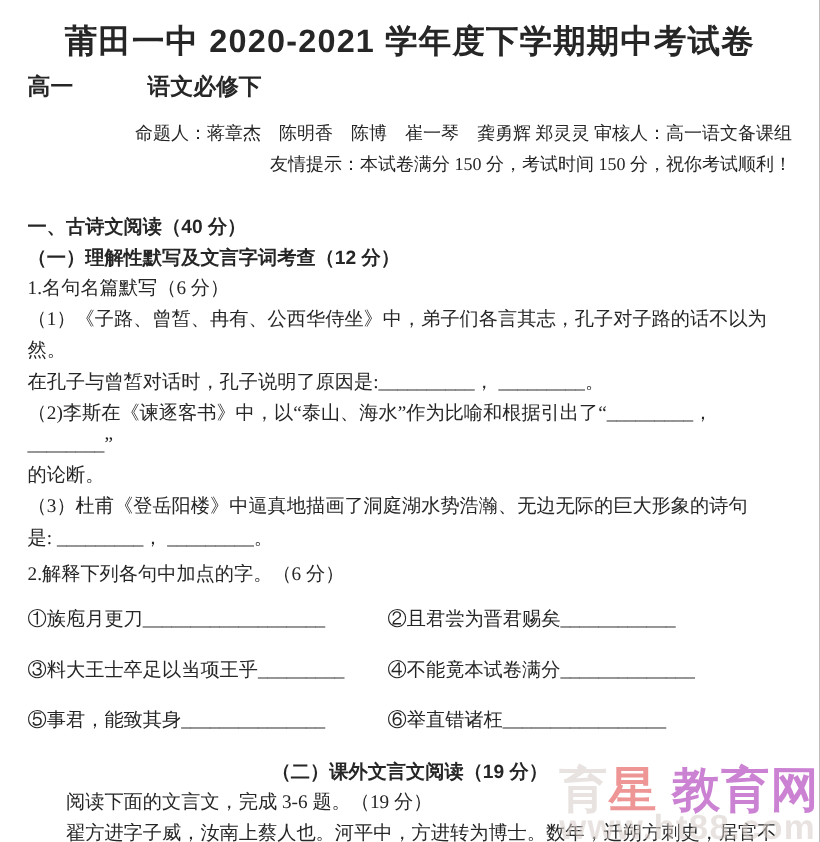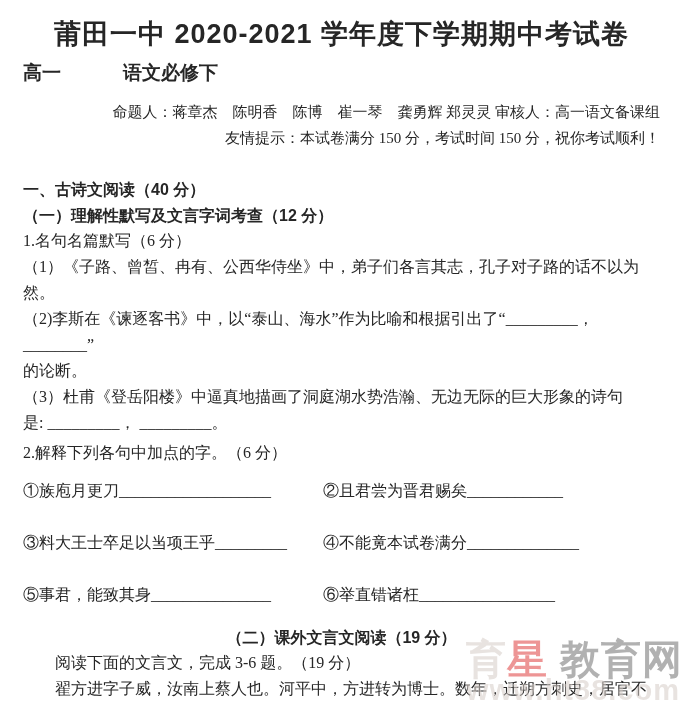--- a/index.html
+++ b/index.html
@@ -29,21 +29,21 @@
     font-family:"Liberation Sans","DejaVu Sans",sans-serif;
     font-weight:700; font-size:16px; line-height:24px;
   }
   .h1 { margin-top:30px; }
   .h2 { margin-top:2px; }
   .h2.part2 { margin-top:18px;text-align:center; }
   .line { line-height:26px;font-family:Liberation Serif, serif; }
   .indent { text-indent:2em; }
   .q2grid {
     display:grid; grid-template-columns:300px auto;
-    row-gap:26px; margin-top:12px; line-height:26px;
+    row-gap:16px; margin-top:12px; line-height:26px;
   }
   .dotc { position:relative; }
   .dotc::after {
     content:"\2022"; position:absolute; left:50%; bottom:-0.62em;
     transform:translateX(-50%); font-size:0.55em; font-weight:700; color:#262626;
   }
   .blank { white-space:nowrap; }
   .watermark {
     position:absolute; right:0; bottom:-3px; z-index:2;
     opacity:0.55; pointer-events:none; line-height:1;
@@ -56,40 +56,41 @@
     font-family:"Liberation Sans","DejaVu Sans",sans-serif;
     font-weight:700; font-size:29px; margin-top:-3px; letter-spacing:1px;
   }
 </style>
 </head>
 <body>
 
 <div class="page">
 
   <div class="watermark">
-    <div class="wm-cn"><span style="color: rgb(214, 205, 200);">育</span><span style="color: rgb(224, 64, 64);">星</span><span style="color: #737373; margin-left: 12px;">教育网</span></div>
+    <div class="wm-cn"><span style="color: rgb(214, 205, 200);">育</span><span style="color: rgb(224, 64, 64);">星</span><span style="color: #a21caf; margin-left: 12px;">教育网</span></div>
     <div class="wm-url" style="color: rgb(214, 205, 200);">www.ht88.com</div>
   </div>
 
   <div class="doc">
 
     <div class="title">莆田一中 2020-2021 学年度下学期期中考试卷</div>
 
     <div class="subtitle">
       <span class="grade">高一</span><span>语文必修下</span>
     </div>
 
     <div class="meta">命题人：蒋章杰　陈明香　陈博　崔一琴　龚勇辉 郑灵灵 审核人：高一语文备课组</div>
     <div class="meta tip">友情提示：本试卷满分 150 分，考试时间 150 分，祝你考试顺利！</div>
 
     <div class="h1">一、古诗文阅读（40 分）</div>
     <div class="h2">（一）理解性默写及文言字词考查（12 分）</div>
 
     <div class="line">1.名句名篇默写（6 分）</div>
     <div class="line">（1）《子路、曾皙、冉有、公西华侍坐》中，弟子们各言其志，孔子对子路的话不以为然。</div>
+    <div class="line">在孔子与曾皙对话时，孔子说明了原因是:__________， _________。</div>
     <div class="line">（2)李斯在《谏逐客书》中，以“泰山、海水”作为比喻和根据引出了“_________，________”</div>
     <div class="line">的论断。</div>
     <div class="line">（3）杜甫《登岳阳楼》中逼真地描画了洞庭湖水势浩瀚、无边无际的巨大形象的诗句</div>
     <div class="line">是: _________， _________。</div>
 
     <div class="line" style="margin-top:4px;">2.解释下列各句中加点的字。（6 分）</div>
 
     <div class="q2grid">
       <div class="q2item"><span>①</span><span></span><span class="dotc">族</span><span>庖月更刀</span><span class="blank">___________________</span></div>
       <div class="q2item"><span>②</span><span>且君尝为晋君</span><span class="dotc">赐</span><span>矣</span><span class="blank">____________</span></div>

